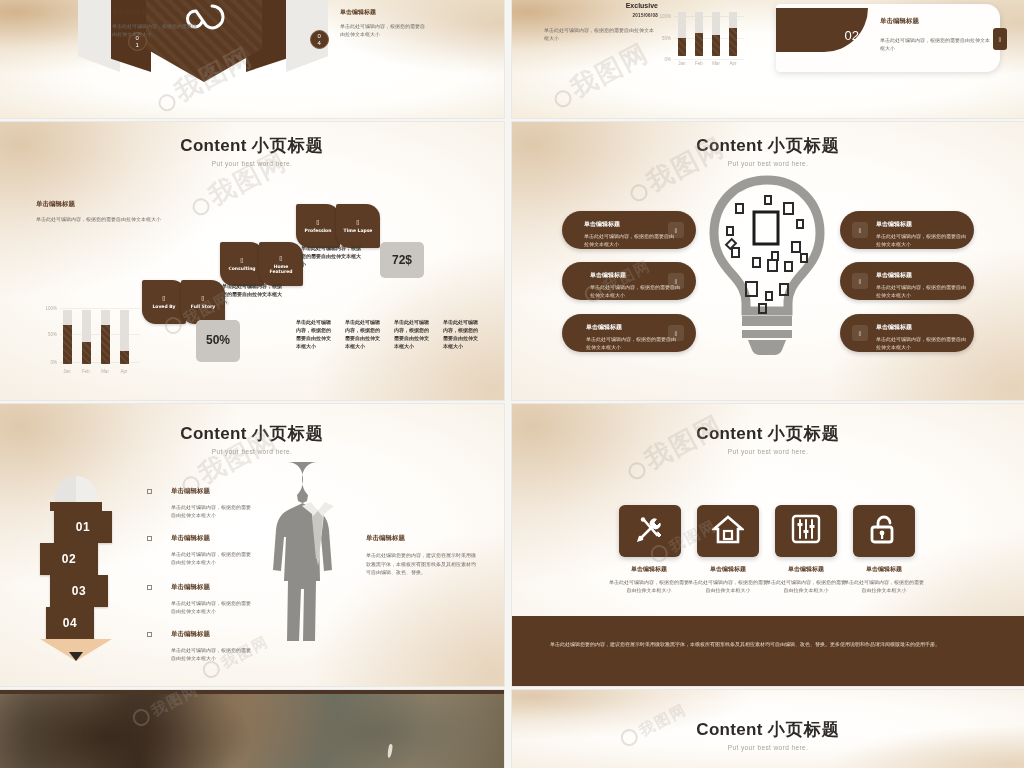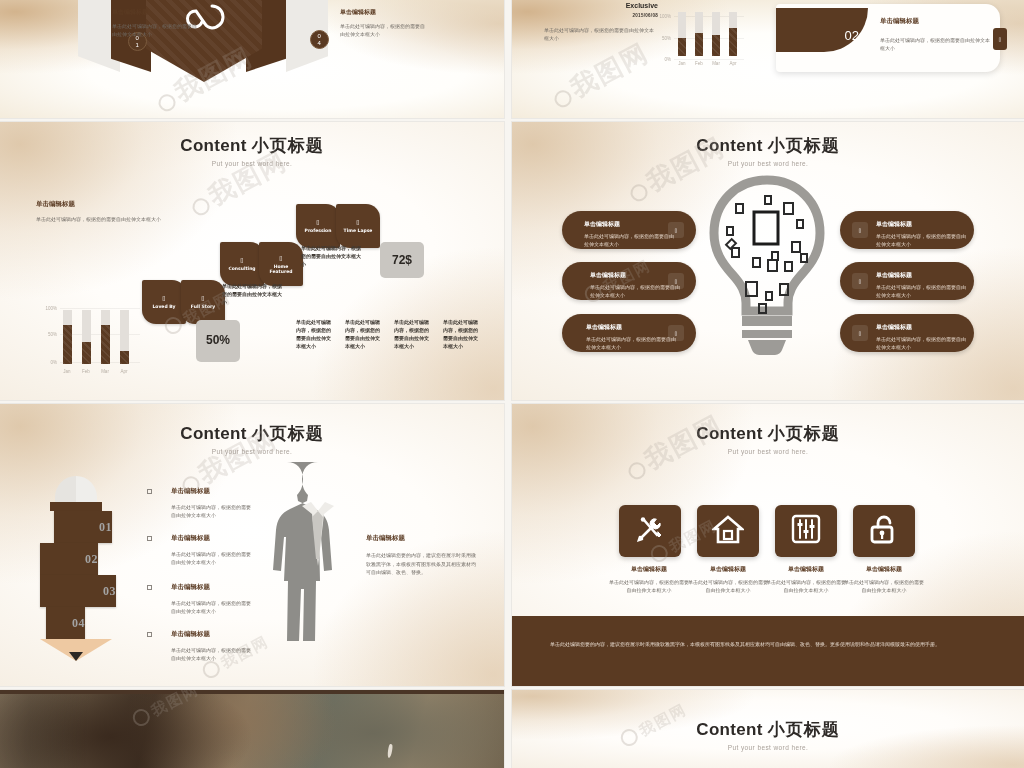--- a/index.html
+++ b/index.html
@@ -128,24 +128,24 @@
   .pill .pb{ position:absolute; font-size:5px; color:#e6d8cb; line-height:1.5; width:94px;
              font-family:"DejaVu Sans",sans-serif;}
   .pbadge{ position:absolute; top:11px; width:16px;height:16px;border-radius:3px;
            background:rgba(255,255,255,.10); color:#fff; font-size:5px;
            display:flex;align-items:center;justify-content:center;}
   .bulb{ position:absolute; left:190px; top:52px; }
 
   
   #s5{ left:0; top:404px; width:504px; height:282px; }
   .pencil{ position:absolute; left:40px; top:72px; width:72px; }
-  .pBlk{ position:relative; height:32px; background:#593a22; color:#a3a3a3;
-         display:flex; align-items:center; justify-content:flex-end;
+  .pBlk{ position:relative; height:32px; background:#593a22; color:#ffffff;
+         display:flex; align-items:center; justify-content:center;
          font-size:12px; font-weight:700; letter-spacing:.5px;
-         box-shadow:0 1px 2px rgba(0,0,0,.2);font-family:Liberation Serif, serif;}
+         box-shadow:0 1px 2px rgba(0,0,0,.2);}
   .pCap{ width:42px; height:26px; margin:0 auto; border-radius:21px 21px 0 0;
          background:linear-gradient(90deg,#e6e4e0 0 50%, #efeeeb 50% 100%);}
   .pFerr{ height:9px; background:#5a3a22; width:52px; margin:0 auto;}
   .pWood{ width:100%; height:22px; background:#eec9a2;
           clip-path:polygon(0 0,100% 0,50% 100%);}
   .pTip{ width:100%; height:9px; margin-top:-9px; background:transparent; position:relative;}
   .pTip:after{ content:""; position:absolute; left:50%; top:0; transform:translateX(-50%);
                width:14px;height:9px;background:#2b2723; clip-path:polygon(0 0,100% 0,50% 100%);}
   .bl{ position:absolute; }
   .bl .sq{ position:absolute; left:0; top:1px; width:5px;height:5px;border:1px solid #8c8781;}
@@ -474,24 +474,24 @@
 
     <div class="pencil">
       <div class="pCap"></div>
       <div class="pFerr"></div>
       <div class="pBlk" style="width:58px;margin-left:14px">
         <span>01</span>
       </div>
       <div class="pBlk" style="width:58px;margin-left:0px">
         <span>02</span>
       </div>
-      <div class="pBlk" style="width:76px;">
+      <div class="pBlk" style="width:58px;margin-left:10px">
         <span>03</span>
       </div>
-      <div class="pBlk" style="width:39px;margin-left:6px">
+      <div class="pBlk" style="width:48px;margin-left:6px">
         <span>04</span>
       </div>
       <div class="pWood"></div>
       <div class="pTip"></div>
     </div>
 
     <div class="bl" style="left:147px;top:84px">
       <span class="sq"></span>
       <h4>单击编辑标题</h4>
       <p>单击此处可编辑内容，根据您的需要自由拉伸文本框大小</p>

